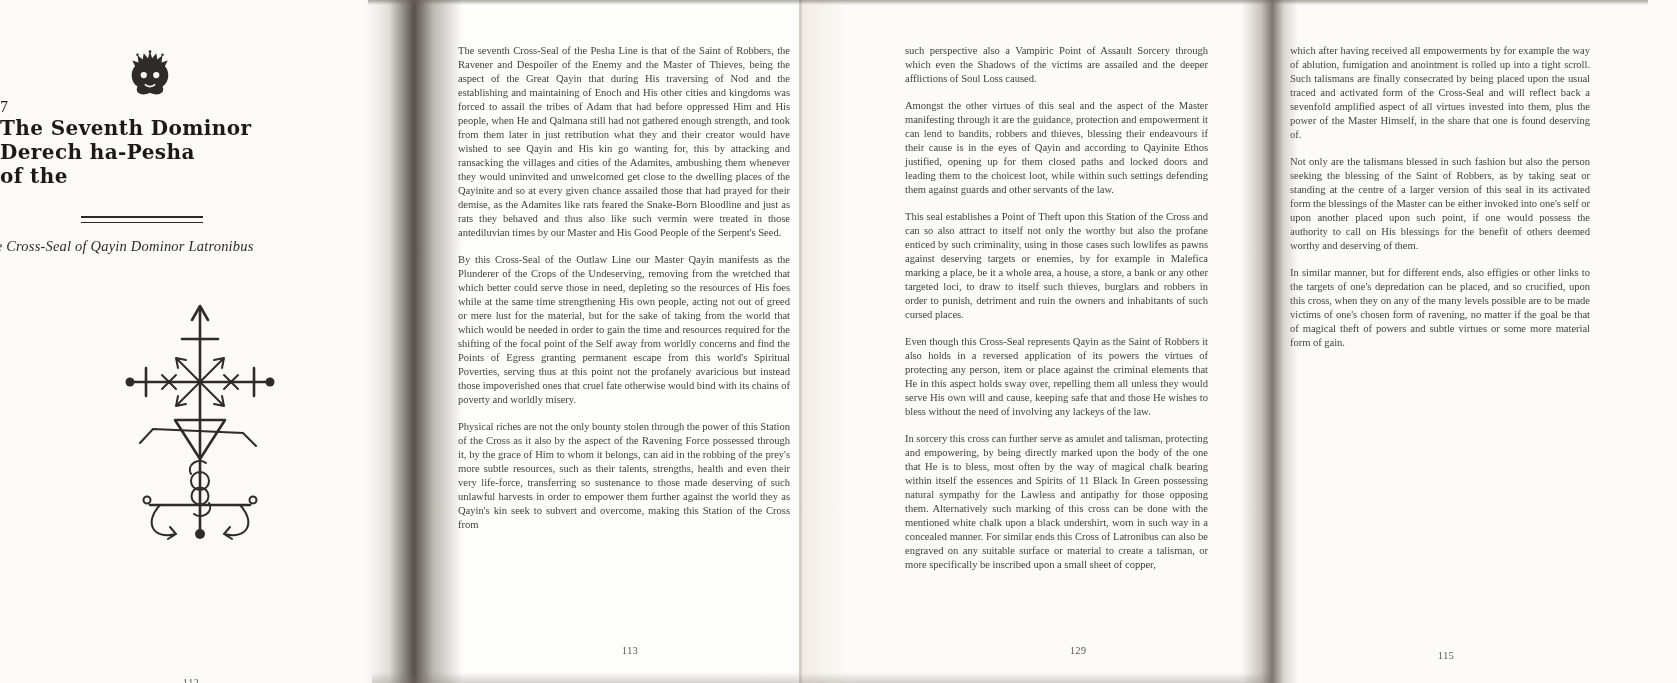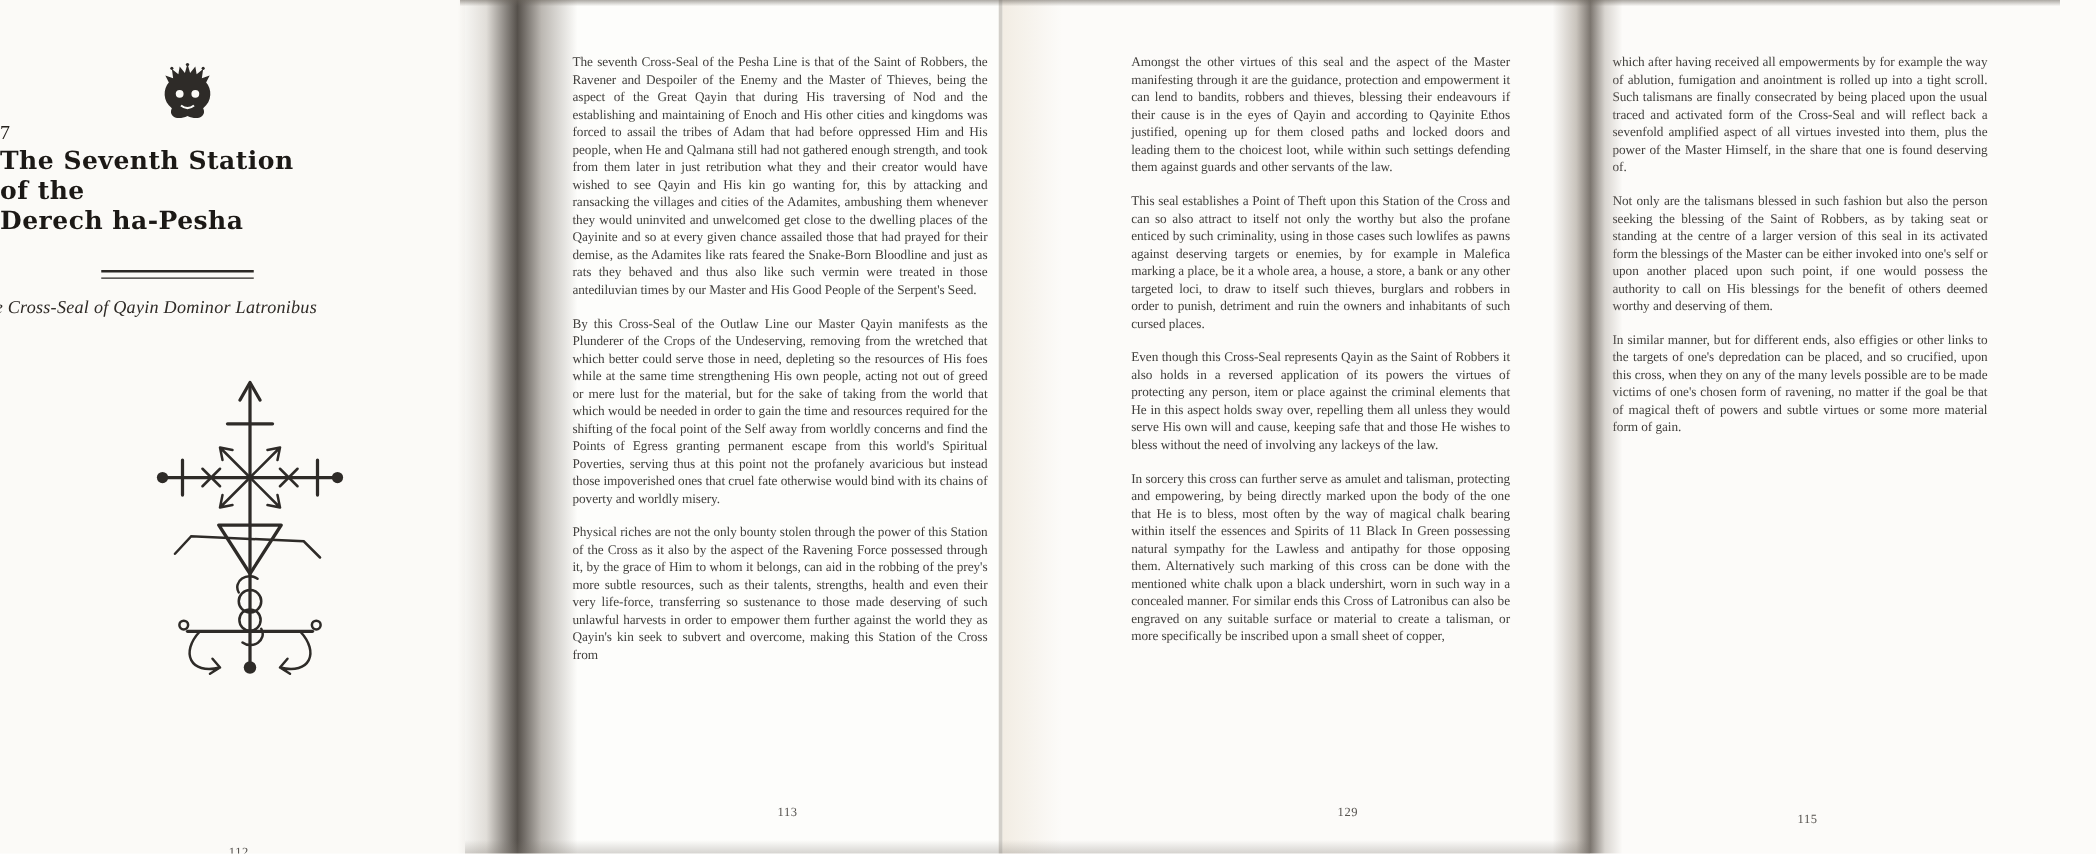--- a/index.html
+++ b/index.html
@@ -67,23 +67,23 @@
           <circle class="fillink" cx="10" cy="4.5" r="1.2"></circle>
           <circle class="fillink" cx="34" cy="4.5" r="1.2"></circle>
         <path class="fillink" d="M8,15 C3,20 3,30 10,35 C7,41 14,45 22,41 C30,45 37,41 34,35 C41,30 41,20 36,15 Z"></path>
         <circle cx="16" cy="24" r="3" fill="#fbfaf7"></circle>
           <circle cx="28" cy="24" r="3" fill="#fbfaf7"></circle>
         <path d="M17,33 Q22,37 27,33" stroke="#fbfaf7" stroke-width="1.6" fill="none"></path>
       </svg>
     </div>
     <div class="chapter-number">7</div>
     <h1 class="chapter-title">
-      <div>The Seventh Station</div>
+      <div>The Seventh Dominor</div>
+      <div>Derech ha-Pesha</div>
       <div>of the</div>
-      <div>Derech ha-Pesha</div>
     </h1>
     <div class="double-rule"></div>
     <div class="seal-subtitle">The Cross-Seal of Qayin Dominor Latronibus</div>
 
     <div class="sigil">
       <svg viewBox="0 0 160 250" width="160" height="250">
 
         <path class="stroke" d="M80,10 L80,234"></path>
         <path class="stroke" d="M72,22 L80,8 L88,22"></path>
 
@@ -120,20 +120,21 @@
   </section>
 
   <section class="text-col col-113">
     <p>The seventh Cross-Seal of the Pesha Line is that of the Saint of Robbers, the Ravener and Despoiler of the Enemy and the Master of Thieves, being the aspect of the Great Qayin that during His traversing of Nod and the establishing and maintaining of Enoch and His other cities and kingdoms was forced to assail the tribes of Adam that had before oppressed Him and His people, when He and Qalmana still had not gathered enough strength, and took from them later in just retribution what they and their creator would have wished to see Qayin and His kin go wanting for, this by attacking and ransacking the villages and cities of the Adamites, ambushing them whenever they would uninvited and unwelcomed get close to the dwelling places of the Qayinite and so at every given chance assailed those that had prayed for their demise, as the Adamites like rats feared the Snake-Born Bloodline and just as rats they behaved and thus also like such vermin were treated in those antediluvian times by our Master and His Good People of the Serpent's Seed.</p>
     <p>By this Cross-Seal of the Outlaw Line our Master Qayin manifests as the Plunderer of the Crops of the Undeserving, removing from the wretched that which better could serve those in need, depleting so the resources of His foes while at the same time strengthening His own people, acting not out of greed or mere lust for the material, but for the sake of taking from the world that which would be needed in order to gain the time and resources required for the shifting of the focal point of the Self away from worldly concerns and find the Points of Egress granting permanent escape from this world's Spiritual Poverties, serving thus at this point not the profanely avaricious but instead those impoverished ones that cruel fate otherwise would bind with its chains of poverty and worldly misery.</p>
     <p>Physical riches are not the only bounty stolen through the power of this Station of the Cross as it also by the aspect of the Ravening Force possessed through it, by the grace of Him to whom it belongs, can aid in the robbing of the prey's more subtle resources, such as their talents, strengths, health and even their very life-force, transferring so sustenance to those made deserving of such unlawful harvests in order to empower them further against the world they as Qayin's kin seek to subvert and overcome, making this Station of the Cross from</p>
   </section>
   <div class="page-num pn-113">113</div>
 
   <section class="text-col col-114">
+    <p>such perspective also a Vampiric Point of Assault Sorcery through which even the Shadows of the victims are assailed and the deeper afflictions of Soul Loss caused.</p>
     <p>Amongst the other virtues of this seal and the aspect of the Master manifesting through it are the guidance, protection and empowerment it can lend to bandits, robbers and thieves, blessing their endeavours if their cause is in the eyes of Qayin and according to Qayinite Ethos justified, opening up for them closed paths and locked doors and leading them to the choicest loot, while within such settings defending them against guards and other servants of the law.</p>
     <p>This seal establishes a Point of Theft upon this Station of the Cross and can so also attract to itself not only the worthy but also the profane enticed by such criminality, using in those cases such lowlifes as pawns against deserving targets or enemies, by for example in Malefica marking a place, be it a whole area, a house, a store, a bank or any other targeted loci, to draw to itself such thieves, burglars and robbers in order to punish, detriment and ruin the owners and inhabitants of such cursed places.</p>
     <p>Even though this Cross-Seal represents Qayin as the Saint of Robbers it also holds in a reversed application of its powers the virtues of protecting any person, item or place against the criminal elements that He in this aspect holds sway over, repelling them all unless they would serve His own will and cause, keeping safe that and those He wishes to bless without the need of involving any lackeys of the law.</p>
     <p>In sorcery this cross can further serve as amulet and talisman, protecting and empowering, by being directly marked upon the body of the one that He is to bless, most often by the way of magical chalk bearing within itself the essences and Spirits of 11 Black In Green possessing natural sympathy for the Lawless and antipathy for those opposing them. Alternatively such marking of this cross can be done with the mentioned white chalk upon a black undershirt, worn in such way in a concealed manner. For similar ends this Cross of Latronibus can also be engraved on any suitable surface or material to create a talisman, or more specifically be inscribed upon a small sheet of copper,</p>
   </section>
   <div class="page-num pn-114">129</div>
 
   <section class="text-col col-115">
     <p>which after having received all empowerments by for example the way of ablution, fumigation and anointment is rolled up into a tight scroll. Such talismans are finally consecrated by being placed upon the usual traced and activated form of the Cross-Seal and will reflect back a sevenfold amplified aspect of all virtues invested into them, plus the power of the Master Himself, in the share that one is found deserving of.</p>
     <p>Not only are the talismans blessed in such fashion but also the person seeking the blessing of the Saint of Robbers, as by taking seat or standing at the centre of a larger version of this seal in its activated form the blessings of the Master can be either invoked into one's self or upon another placed upon such point, if one would possess the authority to call on His blessings for the benefit of others deemed worthy and deserving of them.</p>

